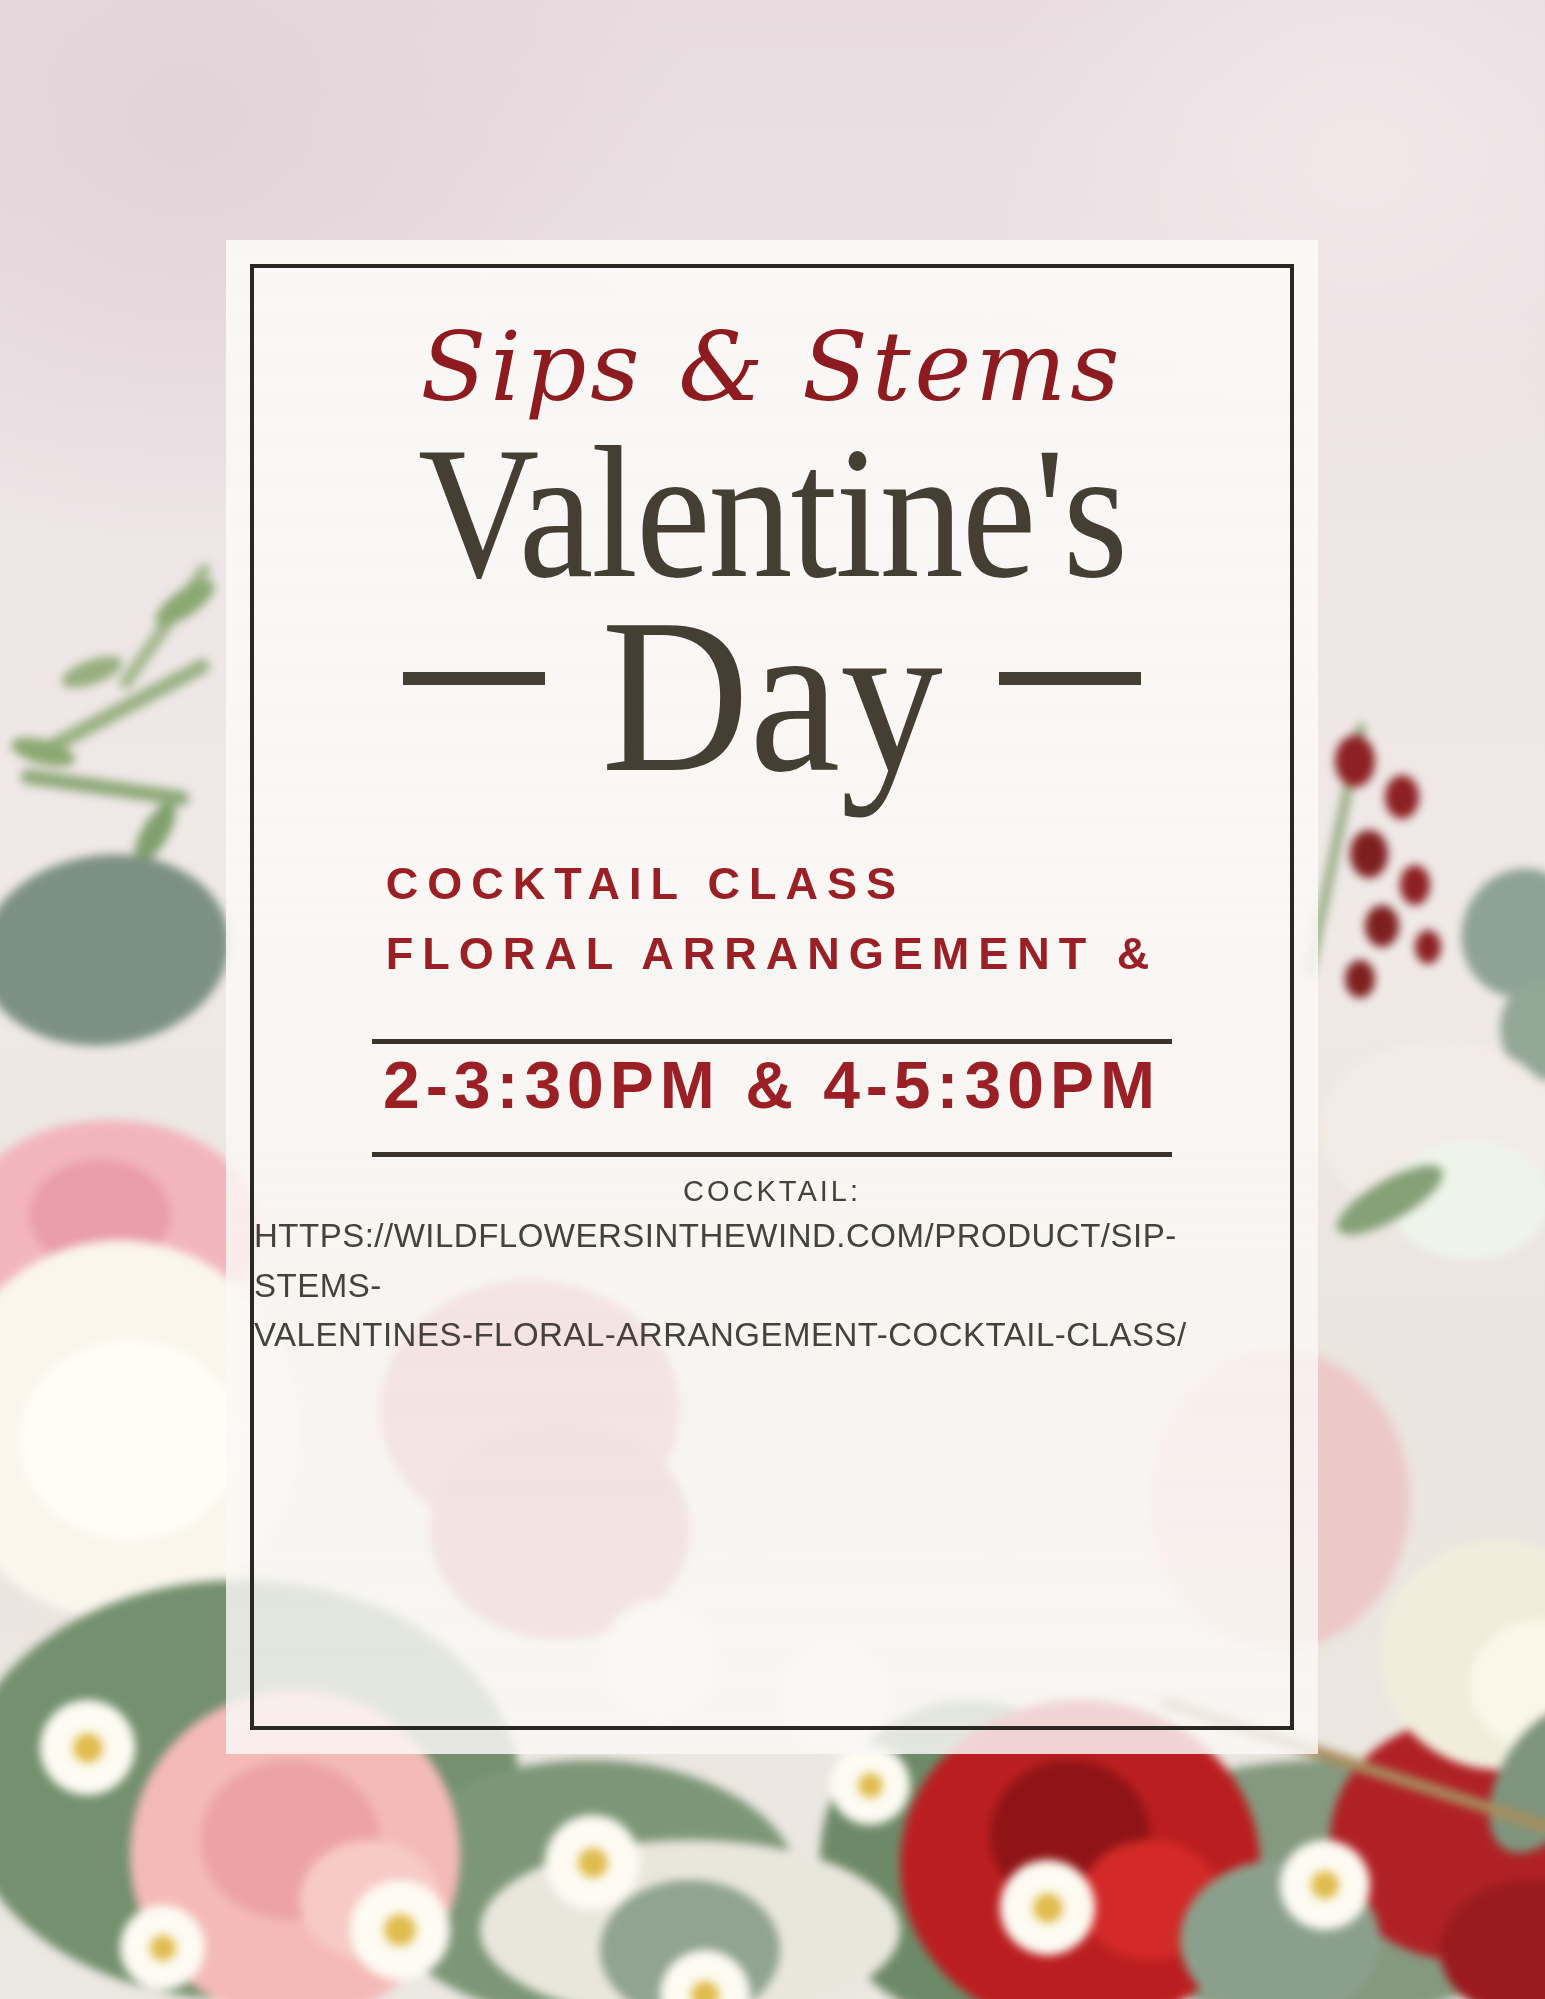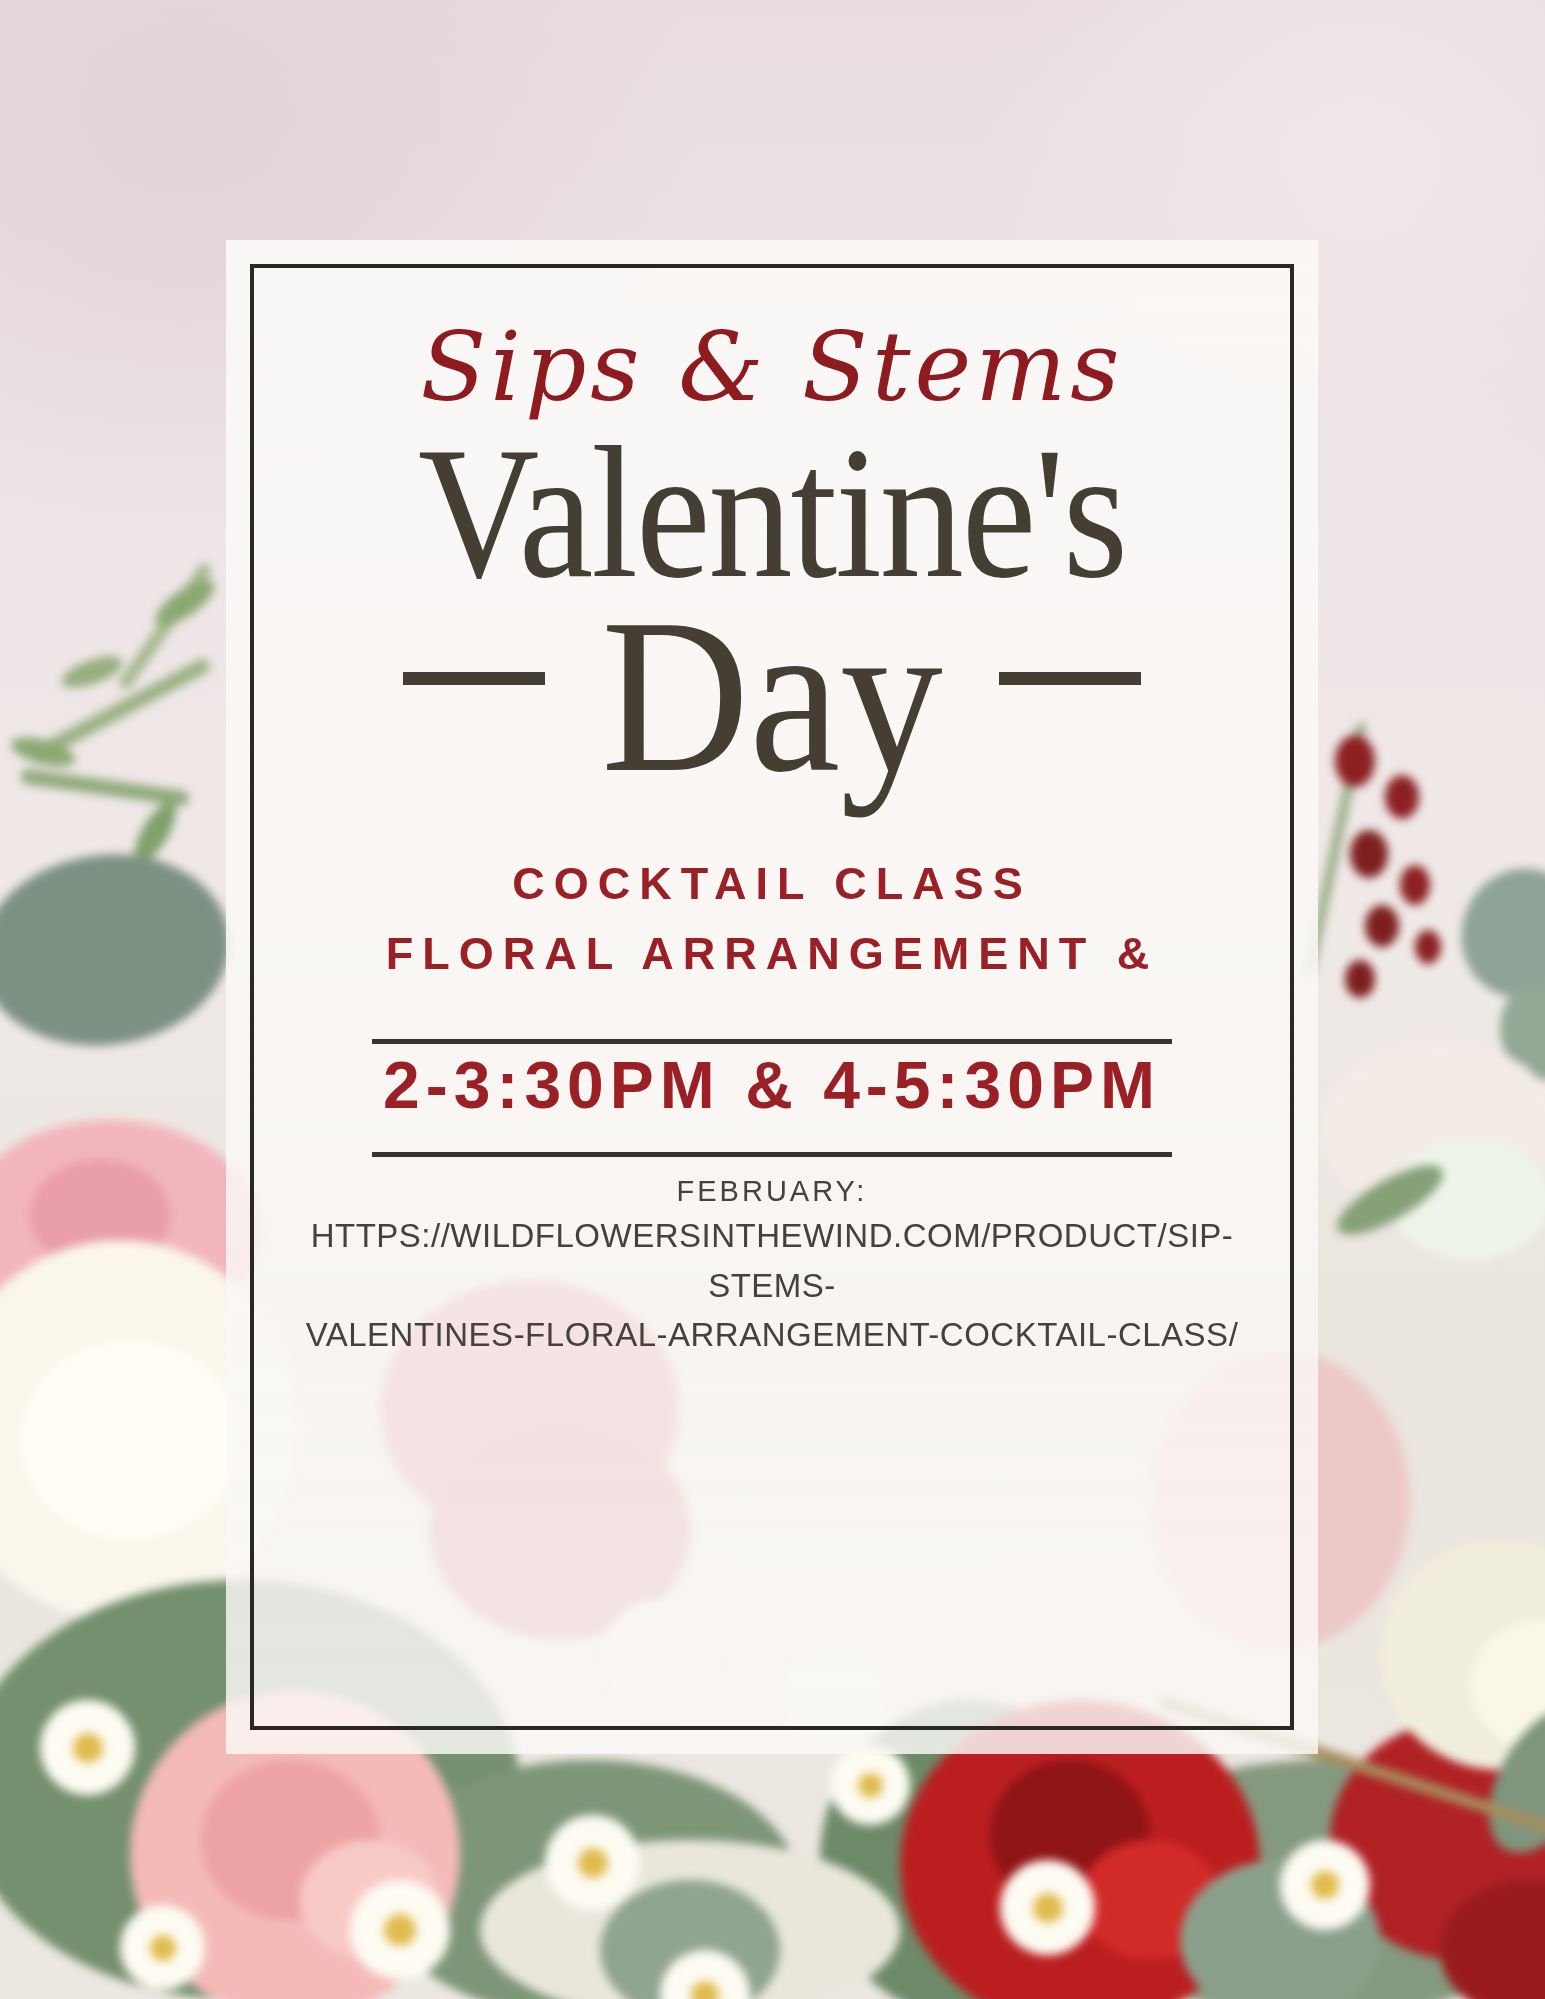--- a/index.html
+++ b/index.html
@@ -16,21 +16,21 @@
   .blob{position:absolute;border-radius:50%;}
   .stem{position:absolute;border-radius:8px;}
   .daisy{position:absolute;border-radius:50%;background:#fdfbf2;display:flex;align-items:center;justify-content:center;}
   .daisy i{display:block;border-radius:50%;background:#e0bc4e;}
   
   .card{
     position:absolute;left:226px;top:240px;width:1092px;height:1514px;z-index:2;
     background:linear-gradient(180deg, rgba(250,248,246,0.96) 0%, rgba(250,248,246,0.90) 38%, rgba(250,248,246,0.80) 72%, rgba(250,248,246,0.84) 100%);
   }
   .card-border{position:absolute;inset:24px;border:4px solid var(--border-black,#2b2824);pointer-events:none;}
-  .content{position:absolute;inset:28px;display:flex;flex-direction:column;align-items:center;text-align:center;padding-top:44px;box-sizing:border-box;}
+  .content{position:absolute;inset:28px;display:flex;flex-direction:column;align-items:center;text-align:left;padding-top:44px;box-sizing:border-box;}
   .script-title{
     font-family:"DejaVu Serif", serif;font-style:italic;font-weight:400;
     font-size:96px;line-height:1.15;color:var(--script-red,#8e1b20);letter-spacing:4px;
   }
   .main-title{
     font-family:"Liberation Serif", serif;font-weight:400;margin-top:6px;
     font-size:168px;line-height:1;color:var(--title-brown,#453e33);letter-spacing:-2px;
     transform:scaleY(1.12);
   }
   .day-row{display:flex;align-items:center;justify-content:center;gap:56px;margin-top:-4px;}
@@ -166,20 +166,20 @@
       <div>FLORAL ARRANGEMENT &amp;</div>
     </div>
 
 
     <div class="rule rule-top"></div>
 
     <div class="time-line">2-3:30PM &amp; 4-5:30PM</div>
 
     <div class="rule rule-bottom"></div>
 
-    <div class="register-label">FEBRUARY:</div>
+    <div class="register-label">COCKTAIL:</div>
     <div class="register-url">
       <div>HTTPS://WILDFLOWERSINTHEWIND.COM/PRODUCT/SIP-STEMS-</div>
       <div>VALENTINES-FLORAL-ARRANGEMENT-COCKTAIL-CLASS/</div>
     </div>
 
   </div>
 </div>
 
 </body></html>

